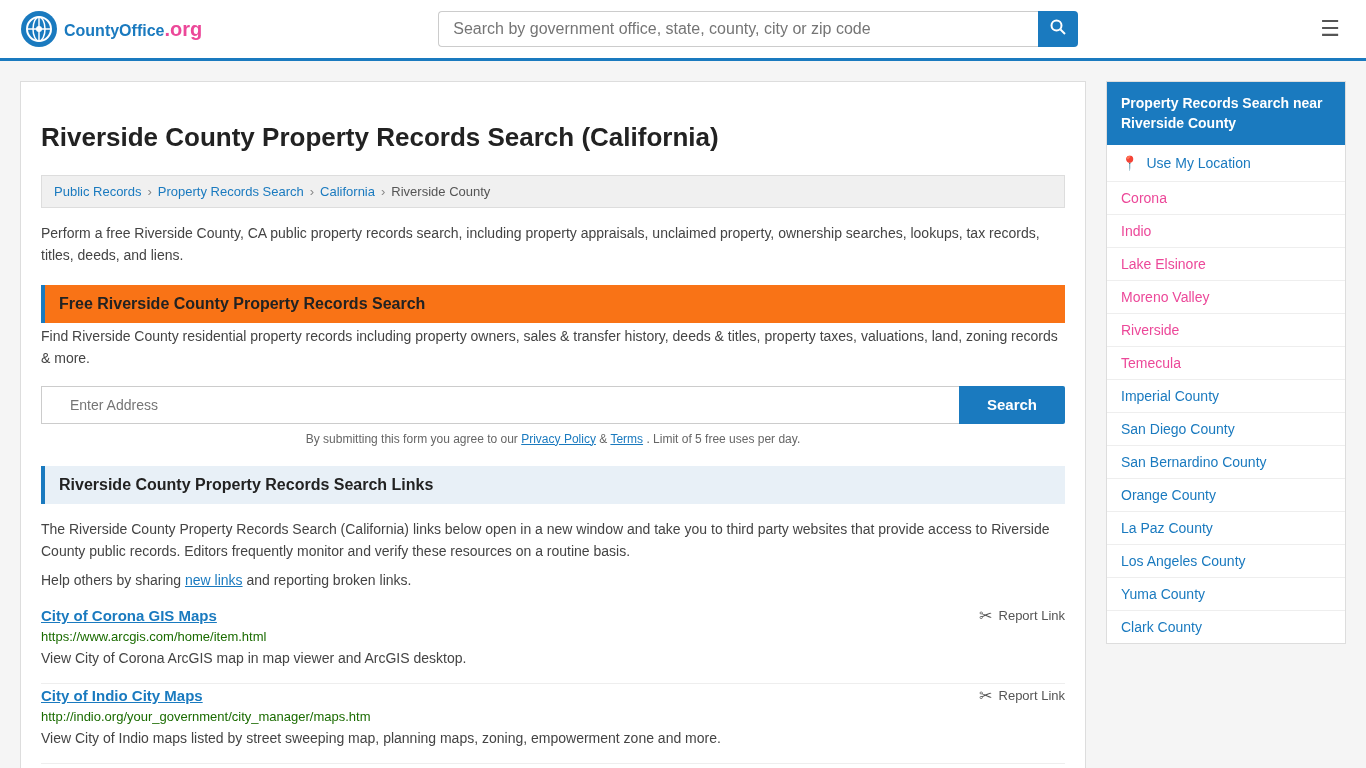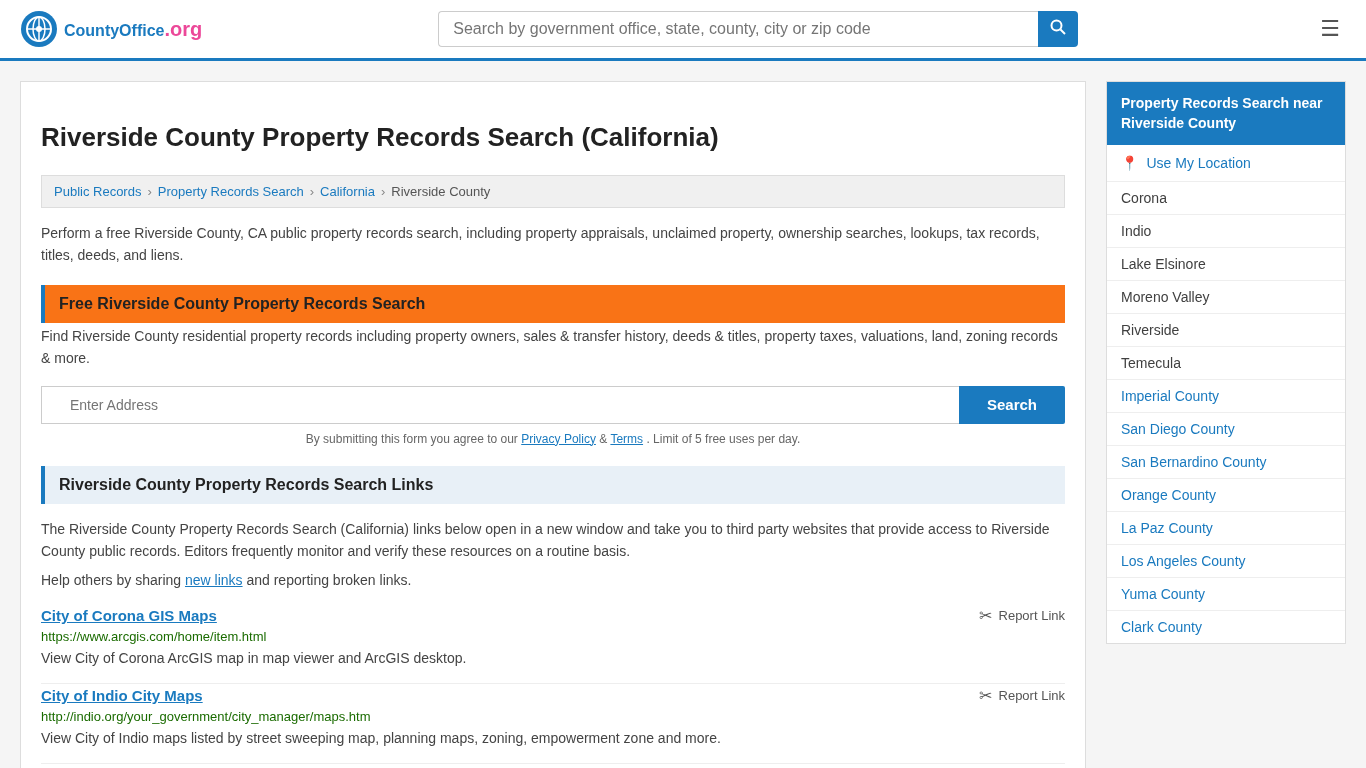--- a/index.html
+++ b/index.html
@@ -276,21 +276,21 @@
       color: #1a7abf;
     }
     .location-icon {
       font-size: 14px;
       color: #333;
     }
     .sidebar-link-item {
       display: block;
       padding: 8px 14px;
       font-size: 14px;
-      color: #404040;
+      color: #ec4899;
       text-decoration: none;
       border-bottom: 1px solid #eee;
       cursor: pointer;
     }
     .sidebar-link-item:last-child {
       border-bottom: none;
     }
     .sidebar-link-item.county {
       color: #1a7abf;
     }

